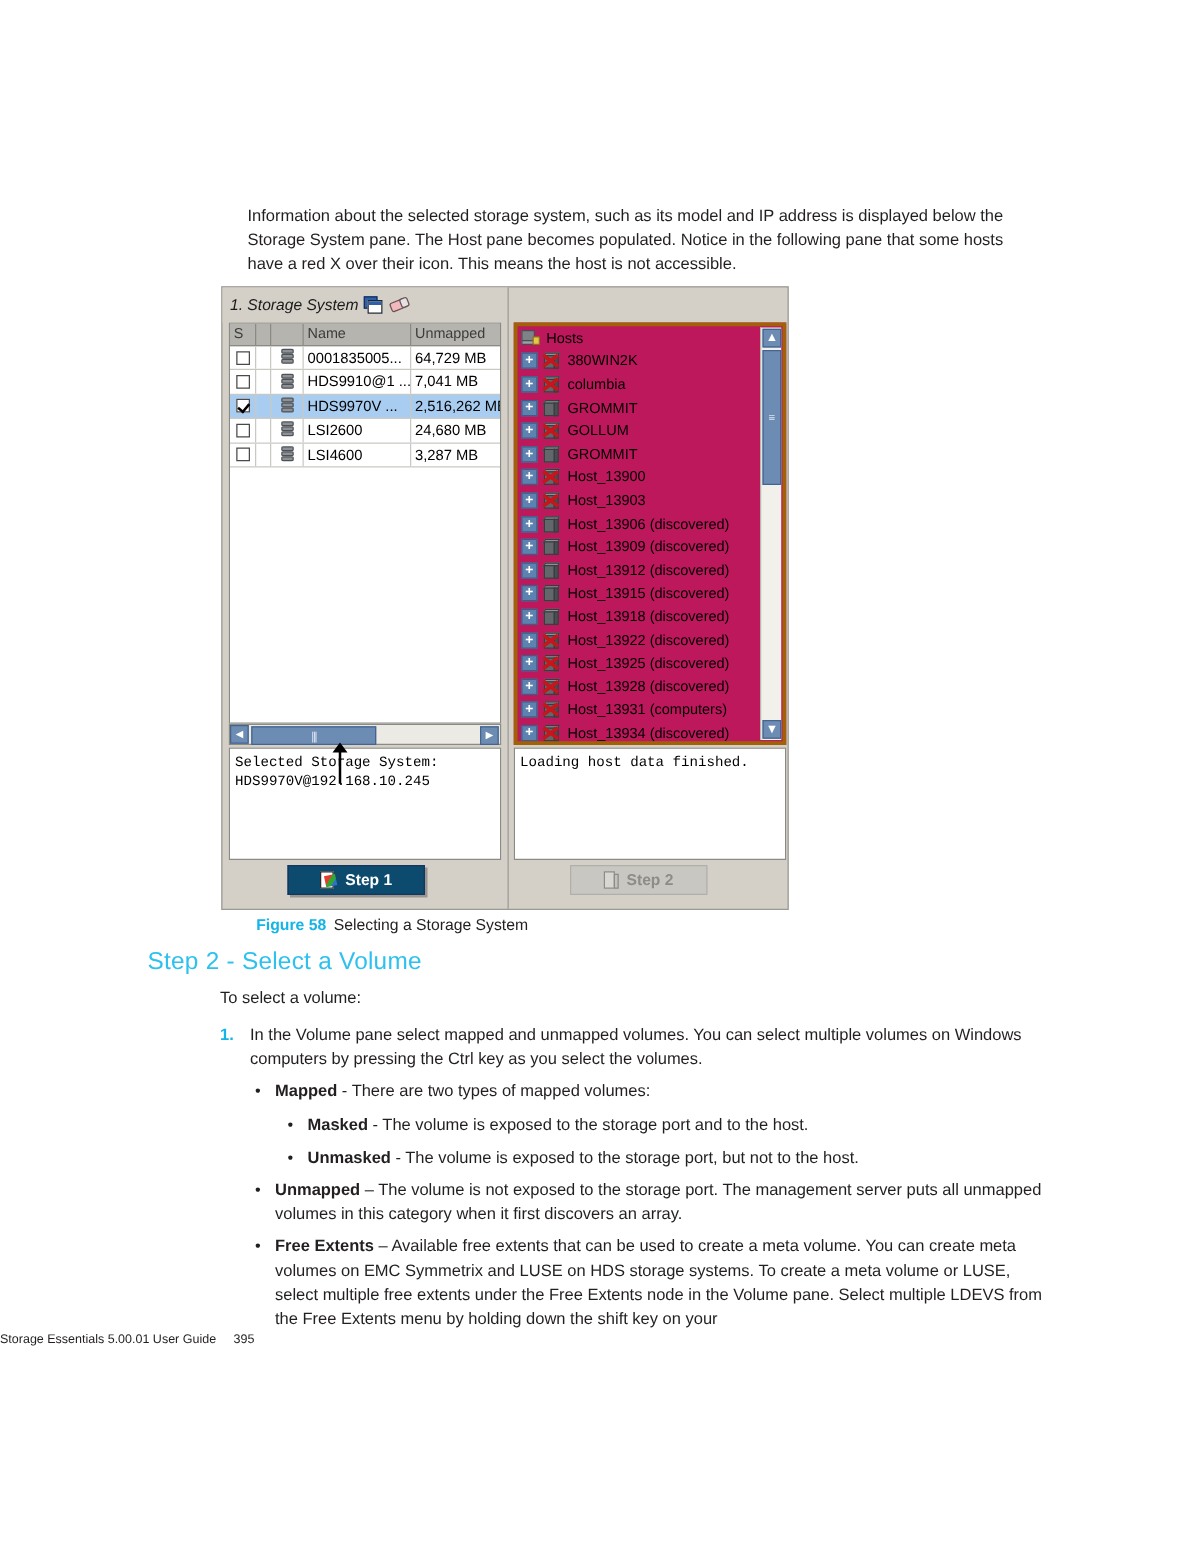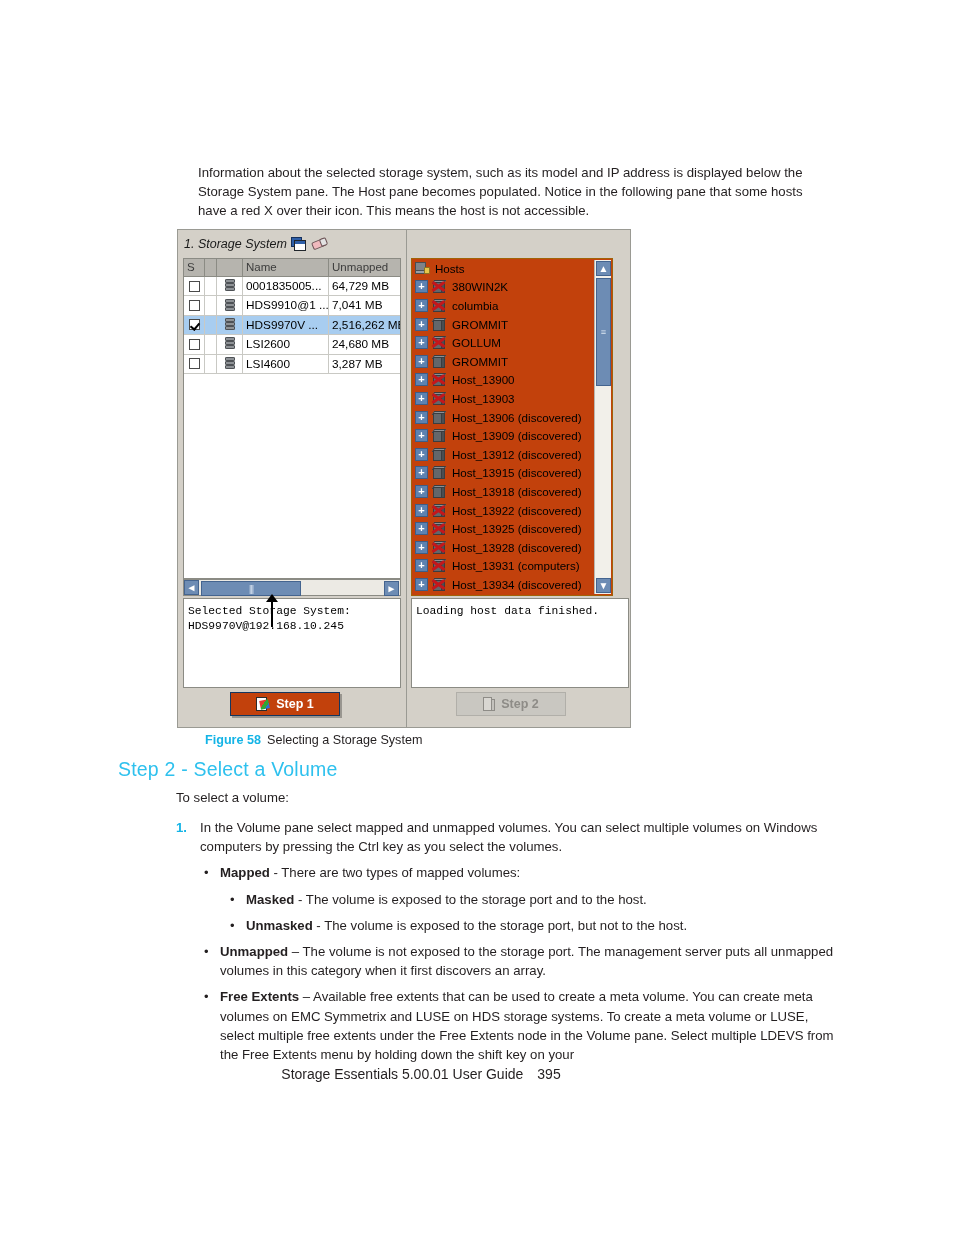--- a/index.html
+++ b/index.html
@@ -30,22 +30,22 @@
   }
   .olist{position:absolute;left:176px;top:818px;width:666px;}
   .oitem{position:relative;padding-left:24px;font-size:13.2px;line-height:19.2px;color:#231f20;}
   .onum{position:absolute;left:0;top:0;color:#14b4e6;font-weight:bold;}
   .blist{margin:0;padding:0;list-style:none;}
   .bitem{position:relative;padding-left:20px;font-size:13.2px;line-height:19.2px;color:#231f20;margin-top:7px;}
   .bitem>.dot{position:absolute;left:4px;top:0;font-size:13px;line-height:19.2px;}
   .lvl2{margin-left:26px;}
   .b{font-weight:bold;}
   .footer{
-    position:absolute;left:0;top:1066px;width:842px;text-align:center;
-    font-size:14px;color:#231f20;
+    position:absolute;left:0;top:1066px;width:842px;text-align:left;
+    font-size:10px;color:#231f20;
   }
   .footer .pg{margin-left:14px;}
 
   
   .shot{
     position:absolute;left:177px;top:229px;width:454px;height:499px;
     background:#d4d0c8;border:1px solid #9a9a93;box-sizing:border-box;
     font-family:"Liberation Sans", sans-serif;
   }
   .shot .col{position:absolute;top:0;bottom:0;}
@@ -125,34 +125,34 @@
   }
   .statusbox.right{}
 
   
   .stepbar{position:absolute;left:0;right:0;bottom:0;height:40px;}
   .stepbtn{
     position:absolute;top:5px;height:24px;line-height:24px;
     font-size:12.5px;font-weight:bold;text-align:center;box-sizing:border-box;
     display:flex;align-items:center;justify-content:center;gap:6px;padding:0 10px;
   }
-  .step1{left:52px;width:110px;background:#c2410c;color:#ffffff;border:1px solid #15365e;
+  .step1{left:52px;width:110px;background:#0c4a6e;color:#ffffff;border:1px solid #15365e;
     box-shadow:2px 2px 0 rgba(0,0,0,.28);}
   .step2{left:50px;width:110px;background:#c9c7c1;color:#8e8c87;border:1px solid #b1afa9;}
   .ic-step1{width:14px;height:15px;position:relative;}
   .ic-step1 .pg{position:absolute;left:0;top:0;width:11px;height:14px;background:#fff;border:1px solid #2b2b2b;box-sizing:border-box;}
   .ic-step1 .mk{position:absolute;left:4px;top:3px;width:9px;height:9px;background:linear-gradient(135deg,#e63b2e 0 40%,#33a532 40% 70%,#2f6fd0 70% 100%);transform:rotate(-12deg);}
   .ic-step2{width:12px;height:15px;position:relative;}
   .ic-step2 .f{position:absolute;left:0;top:0;width:9px;height:14px;background:#d9d7d2;border:1px solid #8e8c87;box-sizing:border-box;}
   .ic-step2 .s{position:absolute;left:8px;top:2px;width:4px;height:12px;background:#c4c2bd;border:1px solid #8e8c87;box-sizing:border-box;}
 
   
   .tree{
-    position:absolute;left:5px;top:28px;right:17px;height:338px;
-    background:#c2410c;border:1px solid #a16207;box-sizing:border-box;overflow:hidden;
+    position:absolute;left:5px;top:28px;right:1px;height:338px;
+    background:#be185d;border:3px solid #a16207;box-sizing:border-box;overflow:hidden;
   }
   .treeInner{position:absolute;left:0;top:0;right:18px;bottom:0;overflow:hidden;}
   .tnode{display:flex;align-items:center;height:18.6px;padding-left:3px;}
   .tnode .lbl{font-size:11.6px;color:#000;white-space:nowrap;}
   .plus{
     width:13px;height:13px;background:#5d82b0;border:1px solid #3e5d86;box-sizing:border-box;
     color:#fff;font-size:11px;line-height:11px;text-align:center;font-weight:bold;margin-right:4px;flex:0 0 auto;
   }
   .rootIcon{width:15px;height:14px;position:relative;margin-right:5px;flex:0 0 auto;}
   .rootIcon .srv{position:absolute;left:0;top:1px;width:11px;height:9px;background:#7f8388;border:1px solid #4a4e52;box-sizing:border-box;}

